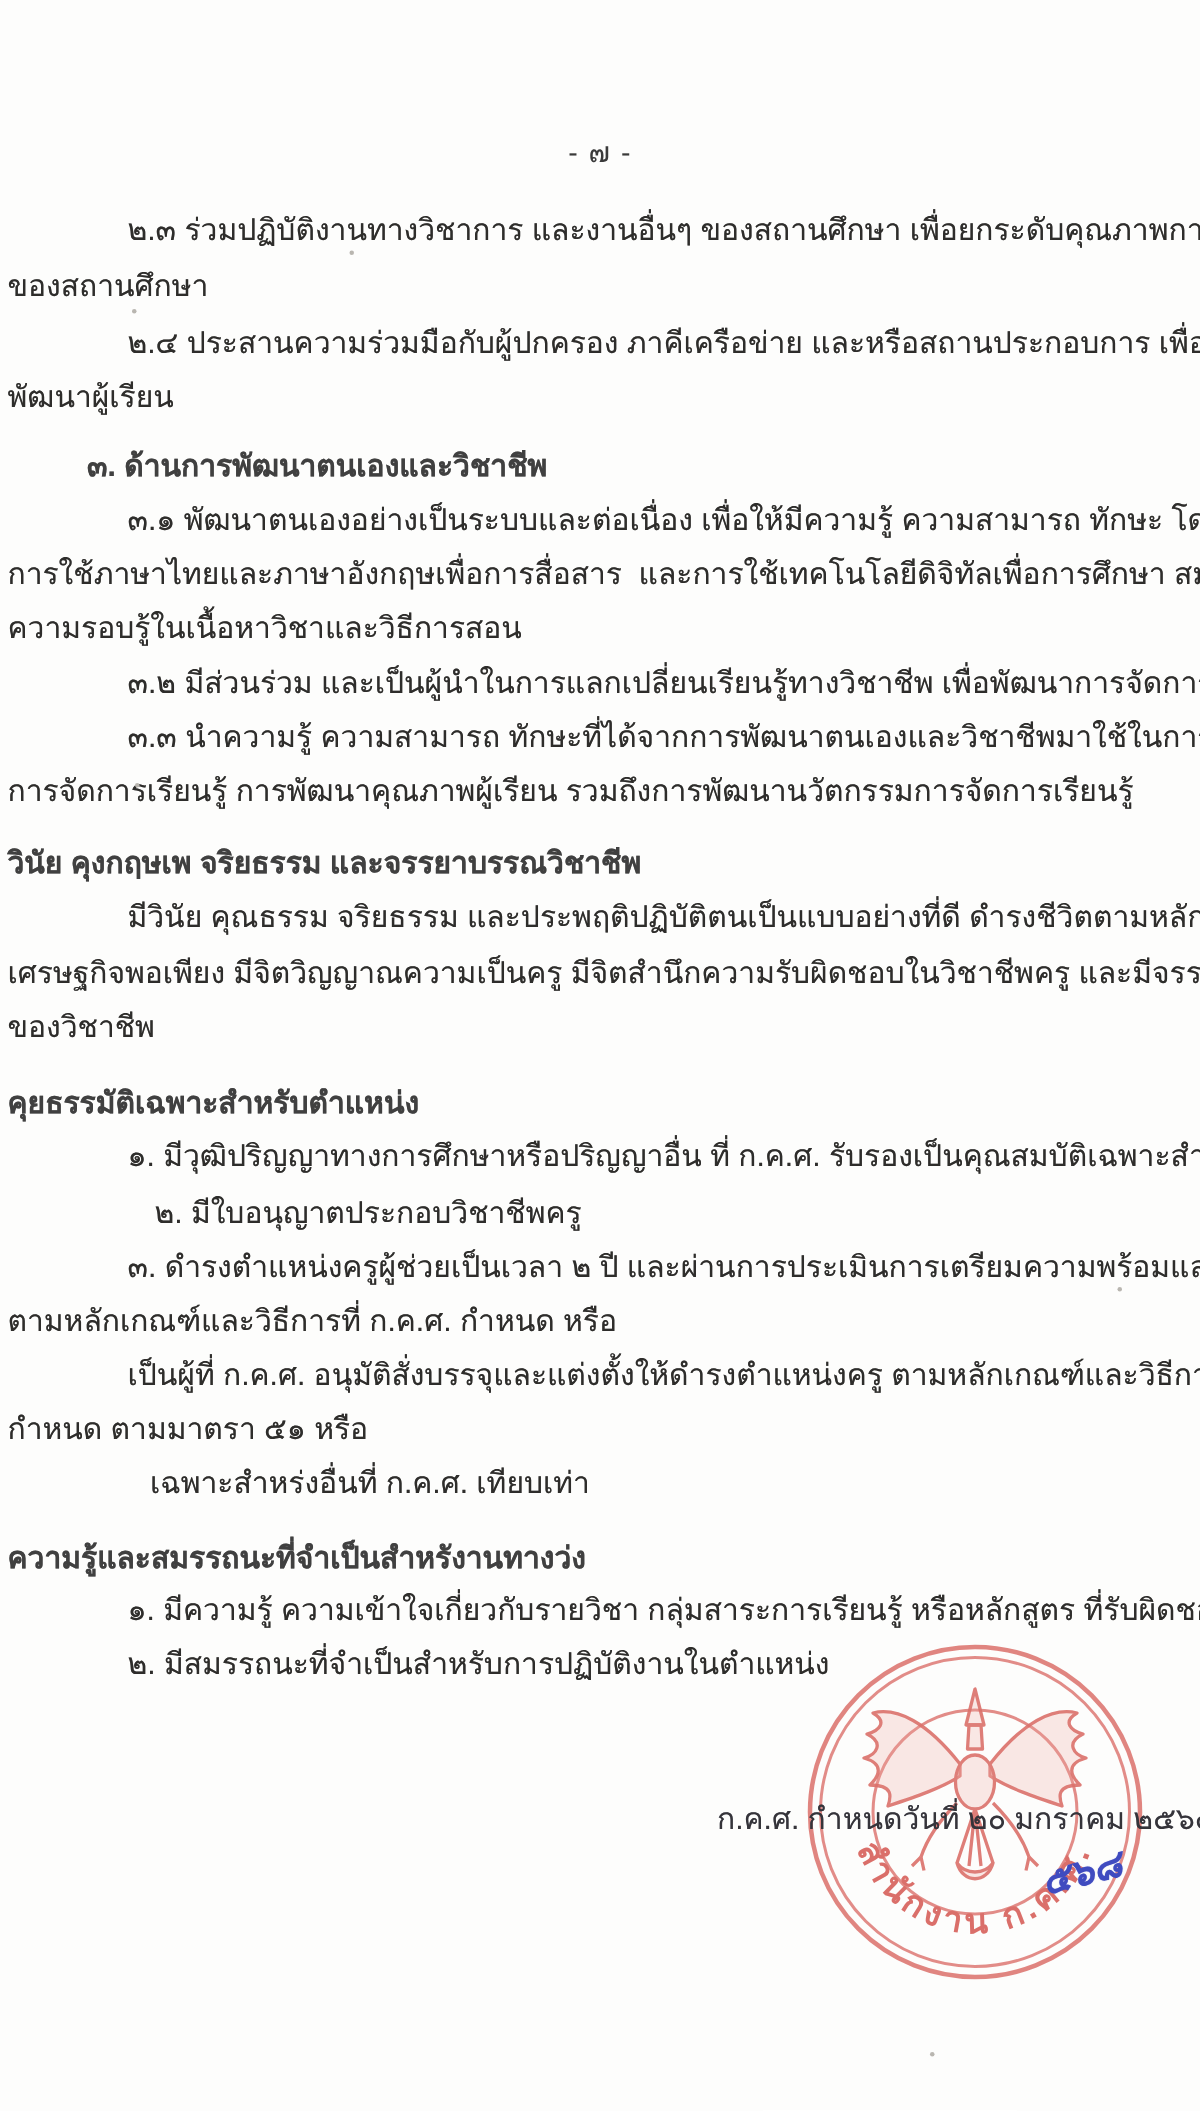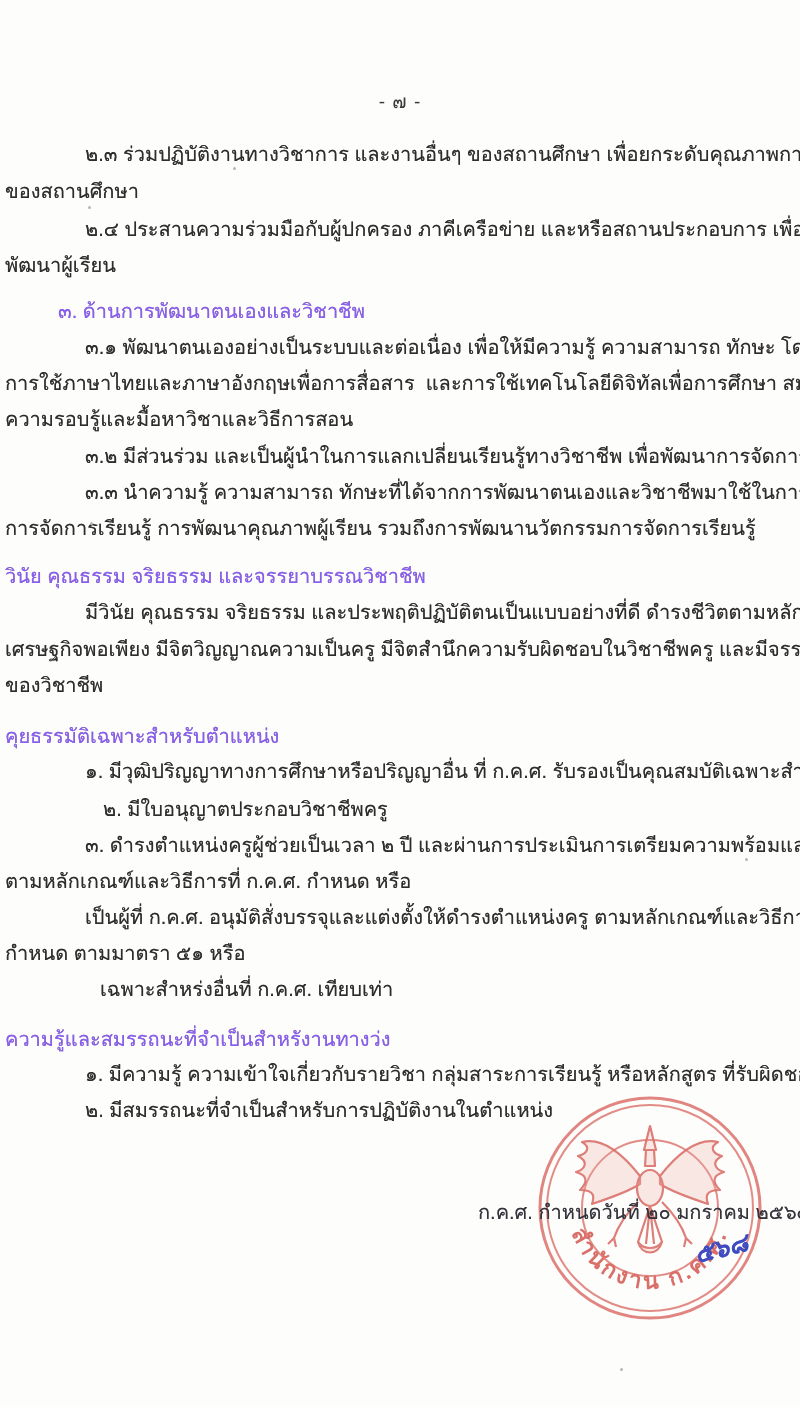--- a/index.html
+++ b/index.html
@@ -12,21 +12,21 @@
     color:#2c2c2c;
   }
   .ln{
     position:absolute;
     white-space:pre;
     font-size:20px;
     line-height:26px;
     color:#2e2d2b;
     text-shadow:0 0 .4px rgba(40,40,40,.55);
   }
-  .bold{font-weight:400;color:#8b5cf6;}
+  .bold{font-weight:700;color:#404040;}
   .pageno{
     position:absolute;top:86px;left:0;width:100%;
     text-align:center;font-size:19px;color:#3a3a3a;
     letter-spacing:1px;white-space:pre;
   }
   .stamp-wrap{
     position:absolute;left:534px;top:1092px;width:232px;height:232px;
     opacity:.92;z-index:1;
   }
   .approval{
@@ -51,26 +51,26 @@
   <div class="pageno">- ๗ -</div>
 
   <div class="ln" style="left:85px;top:141px;">๒.๓ ร่วมปฏิบัติงานทางวิชาการ และงานอื่นๆ ของสถานศึกษา เพื่อยกระดับคุณภาพการจัดการศึกษา</div>
   <div class="ln" style="left:5px;top:178px;">ของสถานศึกษา</div>
   <div class="ln" style="left:85px;top:216px;">๒.๔ ประสานความร่วมมือกับผู้ปกครอง ภาคีเครือข่าย และหรือสถานประกอบการ เพื่อร่วมกัน</div>
   <div class="ln" style="left:5px;top:252px;">พัฒนาผู้เรียน</div>
 
   <div class="ln bold" style="left:58px;top:298px;">๓. ด้านการพัฒนาตนเองและวิชาชีพ</div>
   <div class="ln" style="left:85px;top:334px;">๓.๑ พัฒนาตนเองอย่างเป็นระบบและต่อเนื่อง เพื่อให้มีความรู้ ความสามารถ ทักษะ โดยเฉพาะอย่างยิ่ง</div>
   <div class="ln" style="left:5px;top:370px;">การใช้ภาษาไทยและภาษาอังกฤษเพื่อการสื่อสาร  และการใช้เทคโนโลยีดิจิทัลเพื่อการศึกษา สมรรถนะทางวิชาชีพครู</div>
-  <div class="ln" style="left:5px;top:406px;">ความรอบรู้และมื้อหาวิชาและวิธีการสอน</div>
+  <div class="ln" style="left:5px;top:406px;">ความรอบรู้ในเนื้อหาวิชาและวิธีการสอน</div>
   <div class="ln" style="left:85px;top:443px;">๓.๒ มีส่วนร่วม และเป็นผู้นำในการแลกเปลี่ยนเรียนรู้ทางวิชาชีพ เพื่อพัฒนาการจัดการเรียนรู้</div>
   <div class="ln" style="left:85px;top:479px;">๓.๓ นำความรู้ ความสามารถ ทักษะที่ได้จากการพัฒนาตนเองและวิชาชีพมาใช้ในการพัฒนา</div>
   <div class="ln" style="left:5px;top:515px;">การจัดการเรียนรู้ การพัฒนาคุณภาพผู้เรียน รวมถึงการพัฒนานวัตกรรมการจัดการเรียนรู้</div>
 
-  <div class="ln bold" style="left:5px;top:563px;">วินัย คุณธรรม จริยธรรม และจรรยาบรรณวิชาชีพ</div>
+  <div class="ln bold" style="left:5px;top:563px;">วินัย คุงกฤษเพ จริยธรรม และจรรยาบรรณวิชาชีพ</div>
   <div class="ln" style="left:85px;top:599px;">มีวินัย คุณธรรม จริยธรรม และประพฤติปฏิบัติตนเป็นแบบอย่างที่ดี ดำรงชีวิตตามหลักปรัชญาของ</div>
   <div class="ln" style="left:5px;top:636px;">เศรษฐกิจพอเพียง มีจิตวิญญาณความเป็นครู มีจิตสำนึกความรับผิดชอบในวิชาชีพครู และมีจรรยาบรรณ</div>
   <div class="ln" style="left:5px;top:672px;">ของวิชาชีพ</div>
 
   <div class="ln bold" style="left:5px;top:723px;">คุยธรรมัติเฉพาะสำหรับตำแหน่ง</div>
   <div class="ln" style="left:85px;top:758px;">๑. มีวุฒิปริญญาทางการศึกษาหรือปริญญาอื่น ที่ ก.ค.ศ. รับรองเป็นคุณสมบัติเฉพาะสำหรับตำแหน่งนี้</div>
   <div class="ln" style="left:85px;top:796px;margin-left:18px;">๒. มีใบอนุญาตประกอบวิชาชีพครู</div>
   <div class="ln" style="left:85px;top:832px;">๓. ดำรงตำแหน่งครูผู้ช่วยเป็นเวลา ๒ ปี และผ่านการประเมินการเตรียมความพร้อมและพัฒนาอย่างเข้ม</div>
   <div class="ln" style="left:5px;top:868px;">ตามหลักเกณฑ์และวิธีการที่ ก.ค.ศ. กำหนด หรือ</div>
   <div class="ln" style="left:85px;top:904px;">เป็นผู้ที่ ก.ค.ศ. อนุมัติสั่งบรรจุและแต่งตั้งให้ดำรงตำแหน่งครู ตามหลักเกณฑ์และวิธีการที่ ก.ค.ศ.</div>

